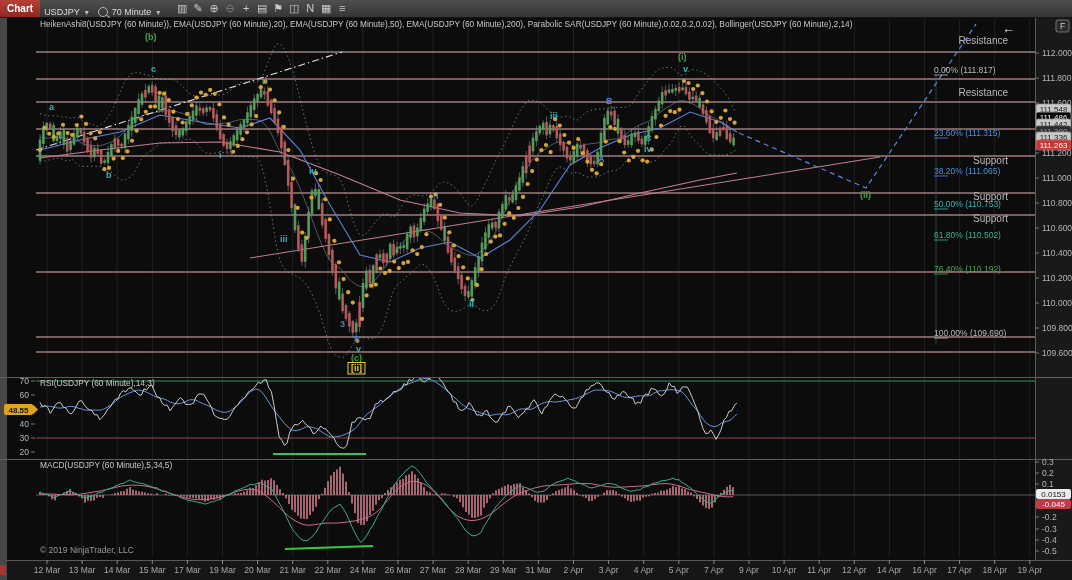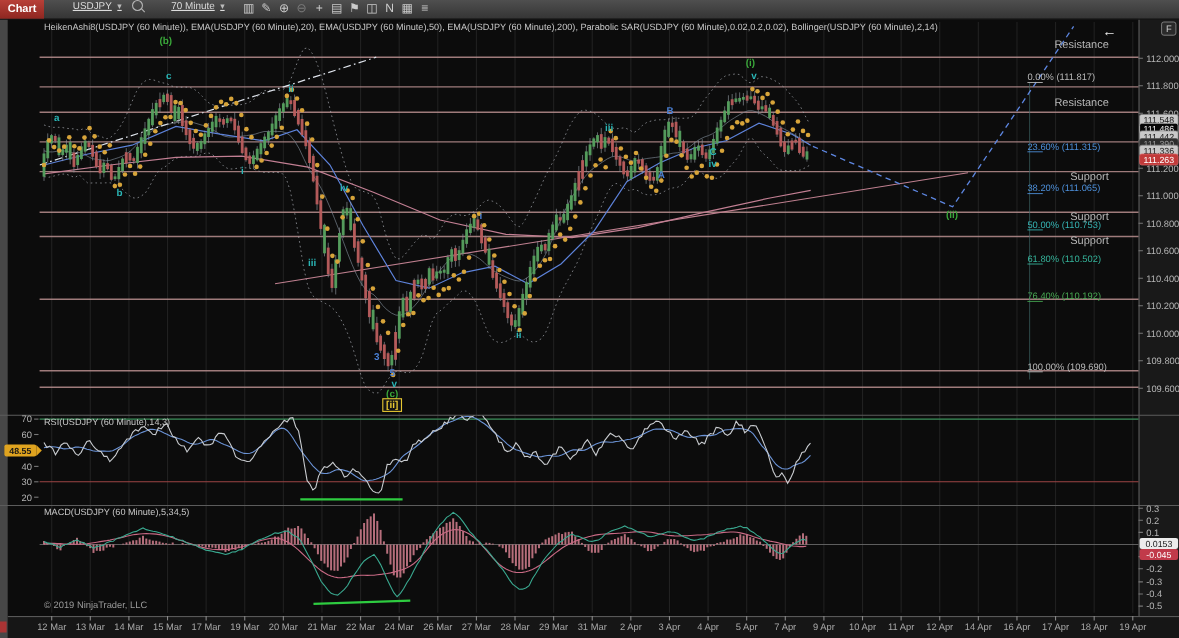--- a/index.html
+++ b/index.html
@@ -1,23 +1,23 @@
 <!DOCTYPE html>
 <html><head>
 <meta charset="utf-8">
 <style>
   html,body{margin:0;padding:0;background:#000;}
   #app{position:relative;width:1072px;height:580px;background:#0c0c0c;overflow:hidden;
        font-family:"Liberation Sans",sans-serif;}
   
   #toolbar{position:absolute;left:0;top:0;width:1072px;height:17px;z-index:5;
-    background:linear-gradient(#4f4f4f,#353535);display:flex;align-items:flex-start;border-bottom:1px solid #161616;}
+    background:linear-gradient(#4f4f4f,#353535);display:flex;align-items:flex-end;border-bottom:1px solid #161616;}
   #tab-chart{height:17px;line-height:17px;padding:0 7px;background:linear-gradient(#b84038,#8f2721);
     color:#fff;font-size:10px;font-weight:bold;}
-  .combo{display:flex;align-items:center;color:#dcdcdc;font-size:9px;margin-left:26px;cursor:default;text-decoration:underline;}
+  .combo{display:flex;align-items:center;color:#dcdcdc;font-size:9px;margin-left:4px;cursor:default;}
   .combo .chev{margin-left:5px;font-size:8px;color:#bbb;}
   .mag{width:8px;height:8px;border:1px solid #b5b5b5;border-radius:50%;position:relative;margin-left:9px;}
   .mag::after{content:'';position:absolute;width:4px;height:1.4px;background:#b5b5b5;transform:rotate(45deg);right:-3px;bottom:-1px;}
   #icons{display:flex;align-items:center;margin-left:14px;}
   #icons .ticon{width:16px;text-align:center;color:#cacaca;font-size:11px;line-height:17px;}
   #icons .dim{opacity:.4;}
   
   #left-strip{position:absolute;left:0;top:17px;width:7px;height:563px;background:#474747;z-index:3;}
   #left-strip-red{position:absolute;left:0;top:565px;width:6px;height:10px;background:#a93434;z-index:4;}
   #right-axis-bg{position:absolute;left:1035px;top:17px;width:37px;height:543px;background:#191919;z-index:2;}

